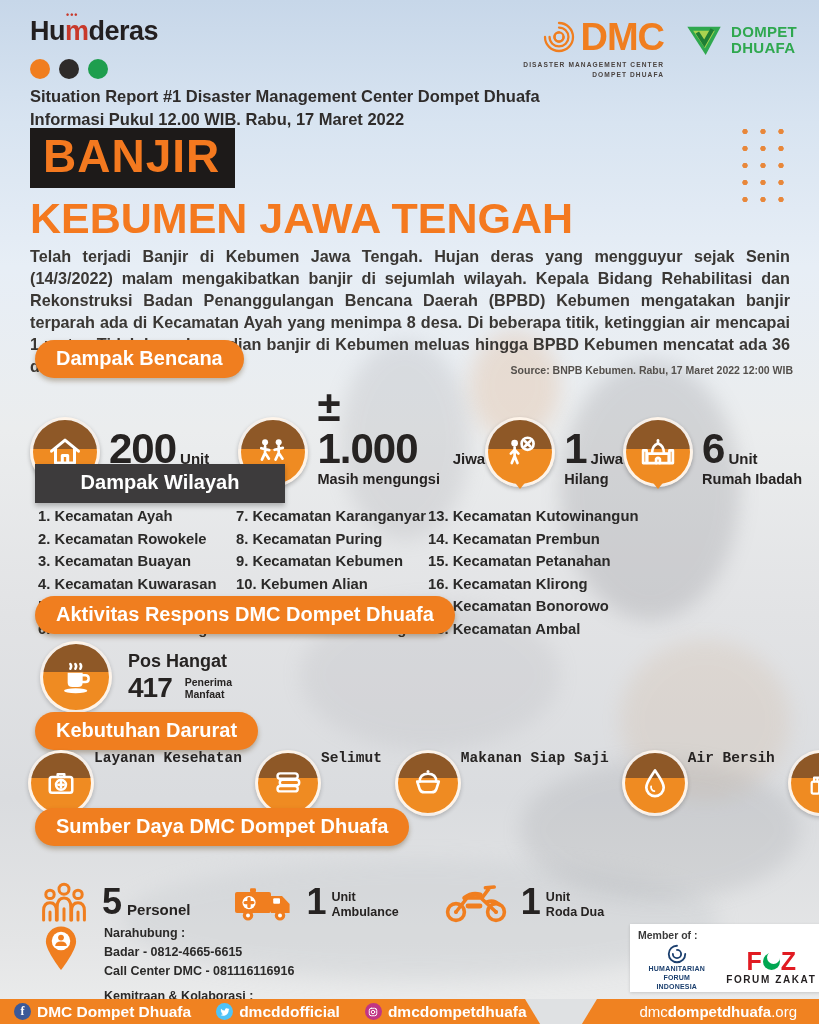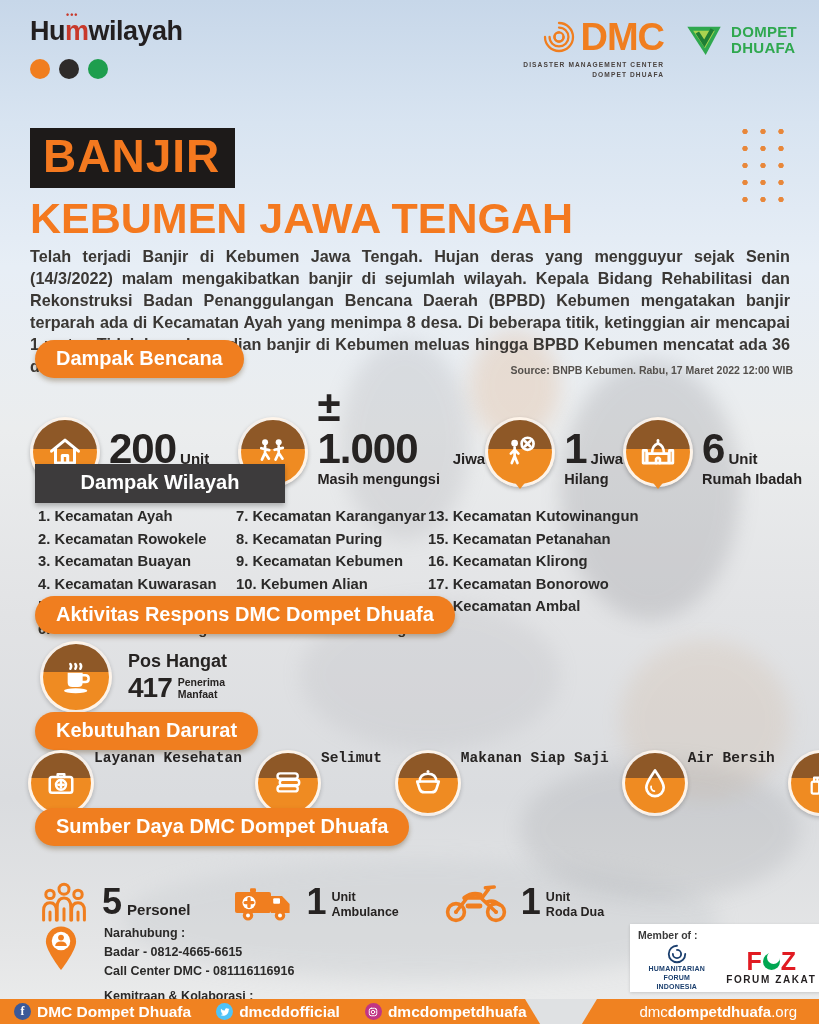--- a/index.html
+++ b/index.html
@@ -60,21 +60,21 @@
   
   .resp-row{position:absolute;top:641px;left:40px;display:flex;align-items:center;}
   .circle-ico{position:relative;width:66px;height:66px;border-radius:50%;
     background:linear-gradient(180deg,#8e5827 0%,#8e5827 42%,#ef8b22 42%,#ef8b22 100%);
     border:3px solid rgba(255,255,255,.9);box-shadow:0 2px 4px rgba(0,0,0,.2);
     display:flex;align-items:center;justify-content:center;flex:0 0 auto;}
   .resp-txt{margin-left:16px;}
   .resp-name{font-size:18px;font-weight:800;color:#262322;line-height:1.1;}
   .resp-num-row{display:flex;align-items:center;margin-top:2px;}
   .resp-num{font-size:28px;font-weight:800;color:#262322;letter-spacing:-1px;line-height:1;}
-  .resp-small{font-size:10.5px;font-weight:700;color:#262322;line-height:1.15;margin-left:6px;}
+  .resp-small{font-size:10.5px;font-weight:700;color:#262322;line-height:1.15;margin-left:13px;}
   
   .needs{position:absolute;top:750px;left:28px;display:flex;align-items:flex-end;gap:13px;}
   .need{display:flex;flex-direction:row;align-items:flex-start;font-family:Liberation Mono, monospace;}
   .need .circle-ico{width:60px;height:60px;margin-bottom:8px;}
   .need-label{font-size:14.5px;font-weight:700;color:#262322;white-space:nowrap;}
   
   .resources{position:absolute;top:878px;left:36px;display:flex;align-items:center;gap:42px;}
   .res{display:flex;align-items:center;}
   .res-num{font-size:36px;font-weight:800;color:#262322;margin-left:10px;line-height:1;}
   .res-unit-inline{font-size:15px;font-weight:700;color:#262322;margin:14px 0 0 5px;}
@@ -119,21 +119,21 @@
     <div class="blob" style="left:560px;top:360px;width:180px;height:260px;background:#6f6f76;opacity:.20;"></div>
     <div class="blob" style="left:300px;top:600px;width:260px;height:150px;background:#9a9aa0;opacity:.14;"></div>
     <div class="blob" style="left:620px;top:640px;width:170px;height:160px;background:#c9a27a;opacity:.16;"></div>
     <div class="blob" style="left:120px;top:860px;width:600px;height:120px;background:#c4c8cc;opacity:.35;"></div>
     <div class="blob" style="left:520px;top:760px;width:280px;height:140px;background:#7d7f84;opacity:.15;"></div>
   </div>
 
   <div class="hdr">
     <div>
       <div class="humanesia">
-        <span>Hu</span><span class="m"><i>•••</i><span>m</span></span><span>wilayah</span>
+        <span>Hu</span><span class="m"><i>•••</i><span>m</span></span><span>deras</span>
       </div>
       <div class="brand-dots">
         <span style="background:#f07e1f;"></span>
         <span style="background:#2e2b2a;"></span>
         <span style="background:#1e9e4e;"></span>
       </div>
     </div>
     <div class="logos-right">
       <div class="dmc-logo">
         <div class="dmc-top">
@@ -161,20 +161,24 @@
           </svg>
         </span>
         <div class="dd-text">
           <div>DOMPET</div>
           <div>DHUAFA</div>
         </div>
       </div>
     </div>
   </div>
 
+  <div class="report">
+    <div>Situation Report #1 Disaster Management Center Dompet Dhuafa</div>
+    <div>Informasi Pukul 12.00 WIB. Rabu, 17 Maret 2022</div>
+  </div>
 
   <div class="banjir">BANJIR</div>
   <div class="subtitle">KEBUMEN JAWA TENGAH</div>
   <div class="dot-grid"></div>
 
   <div class="summary">Telah terjadi Banjir di Kebumen Jawa Tengah. Hujan deras yang mengguyur sejak Senin (14/3/2022) malam mengakibatkan banjir di sejumlah wilayah. Kepala Bidang Rehabilitasi dan Rekonstruksi Badan Penanggulangan Bencana Daerah (BPBD) Kebumen mengatakan banjir terparah ada di Kecamatan Ayah yang menimpa 8 desa. Di beberapa titik, ketinggian air mencapai 1 meter. Tidak lama kemudian banjir di Kebumen meluas hingga BPBD Kebumen mencatat ada 36 desa terendam banjir..</div>
 
   <div class="pill" style="top:340px;left:35px;">Dampak Bencana</div>
   <div class="source">Source: BNPB Kebumen. Rabu, 17 Maret 2022 12:00 WIB</div>
 
@@ -263,20 +267,21 @@
     <ol class="rcol2">
       <li>7. Kecamatan Karanganyar</li>
       <li>8. Kecamatan Puring</li>
       <li>9. Kecamatan Kebumen</li>
       <li>10. Kebumen Alian</li>
       <li>11. Kecamatan Pejagoan</li>
       <li>12. Kecamatan Sruweng</li>
     </ol>
     <ol>
       <li>13. Kecamatan Kutowinangun</li>
+      <li>14. Kecamatan Prembun</li>
       <li>15. Kecamatan Petanahan</li>
       <li>16. Kecamatan Klirong</li>
       <li>17. Kecamatan Bonorowo</li>
       <li>18. Kecamatan Ambal</li>
     </ol>
   </div>
 
   <div class="pill" style="top:596px;left:35px;">Aktivitas Respons DMC Dompet Dhuafa</div>
   <div class="resp-row">
     <div class="circle-ico">

